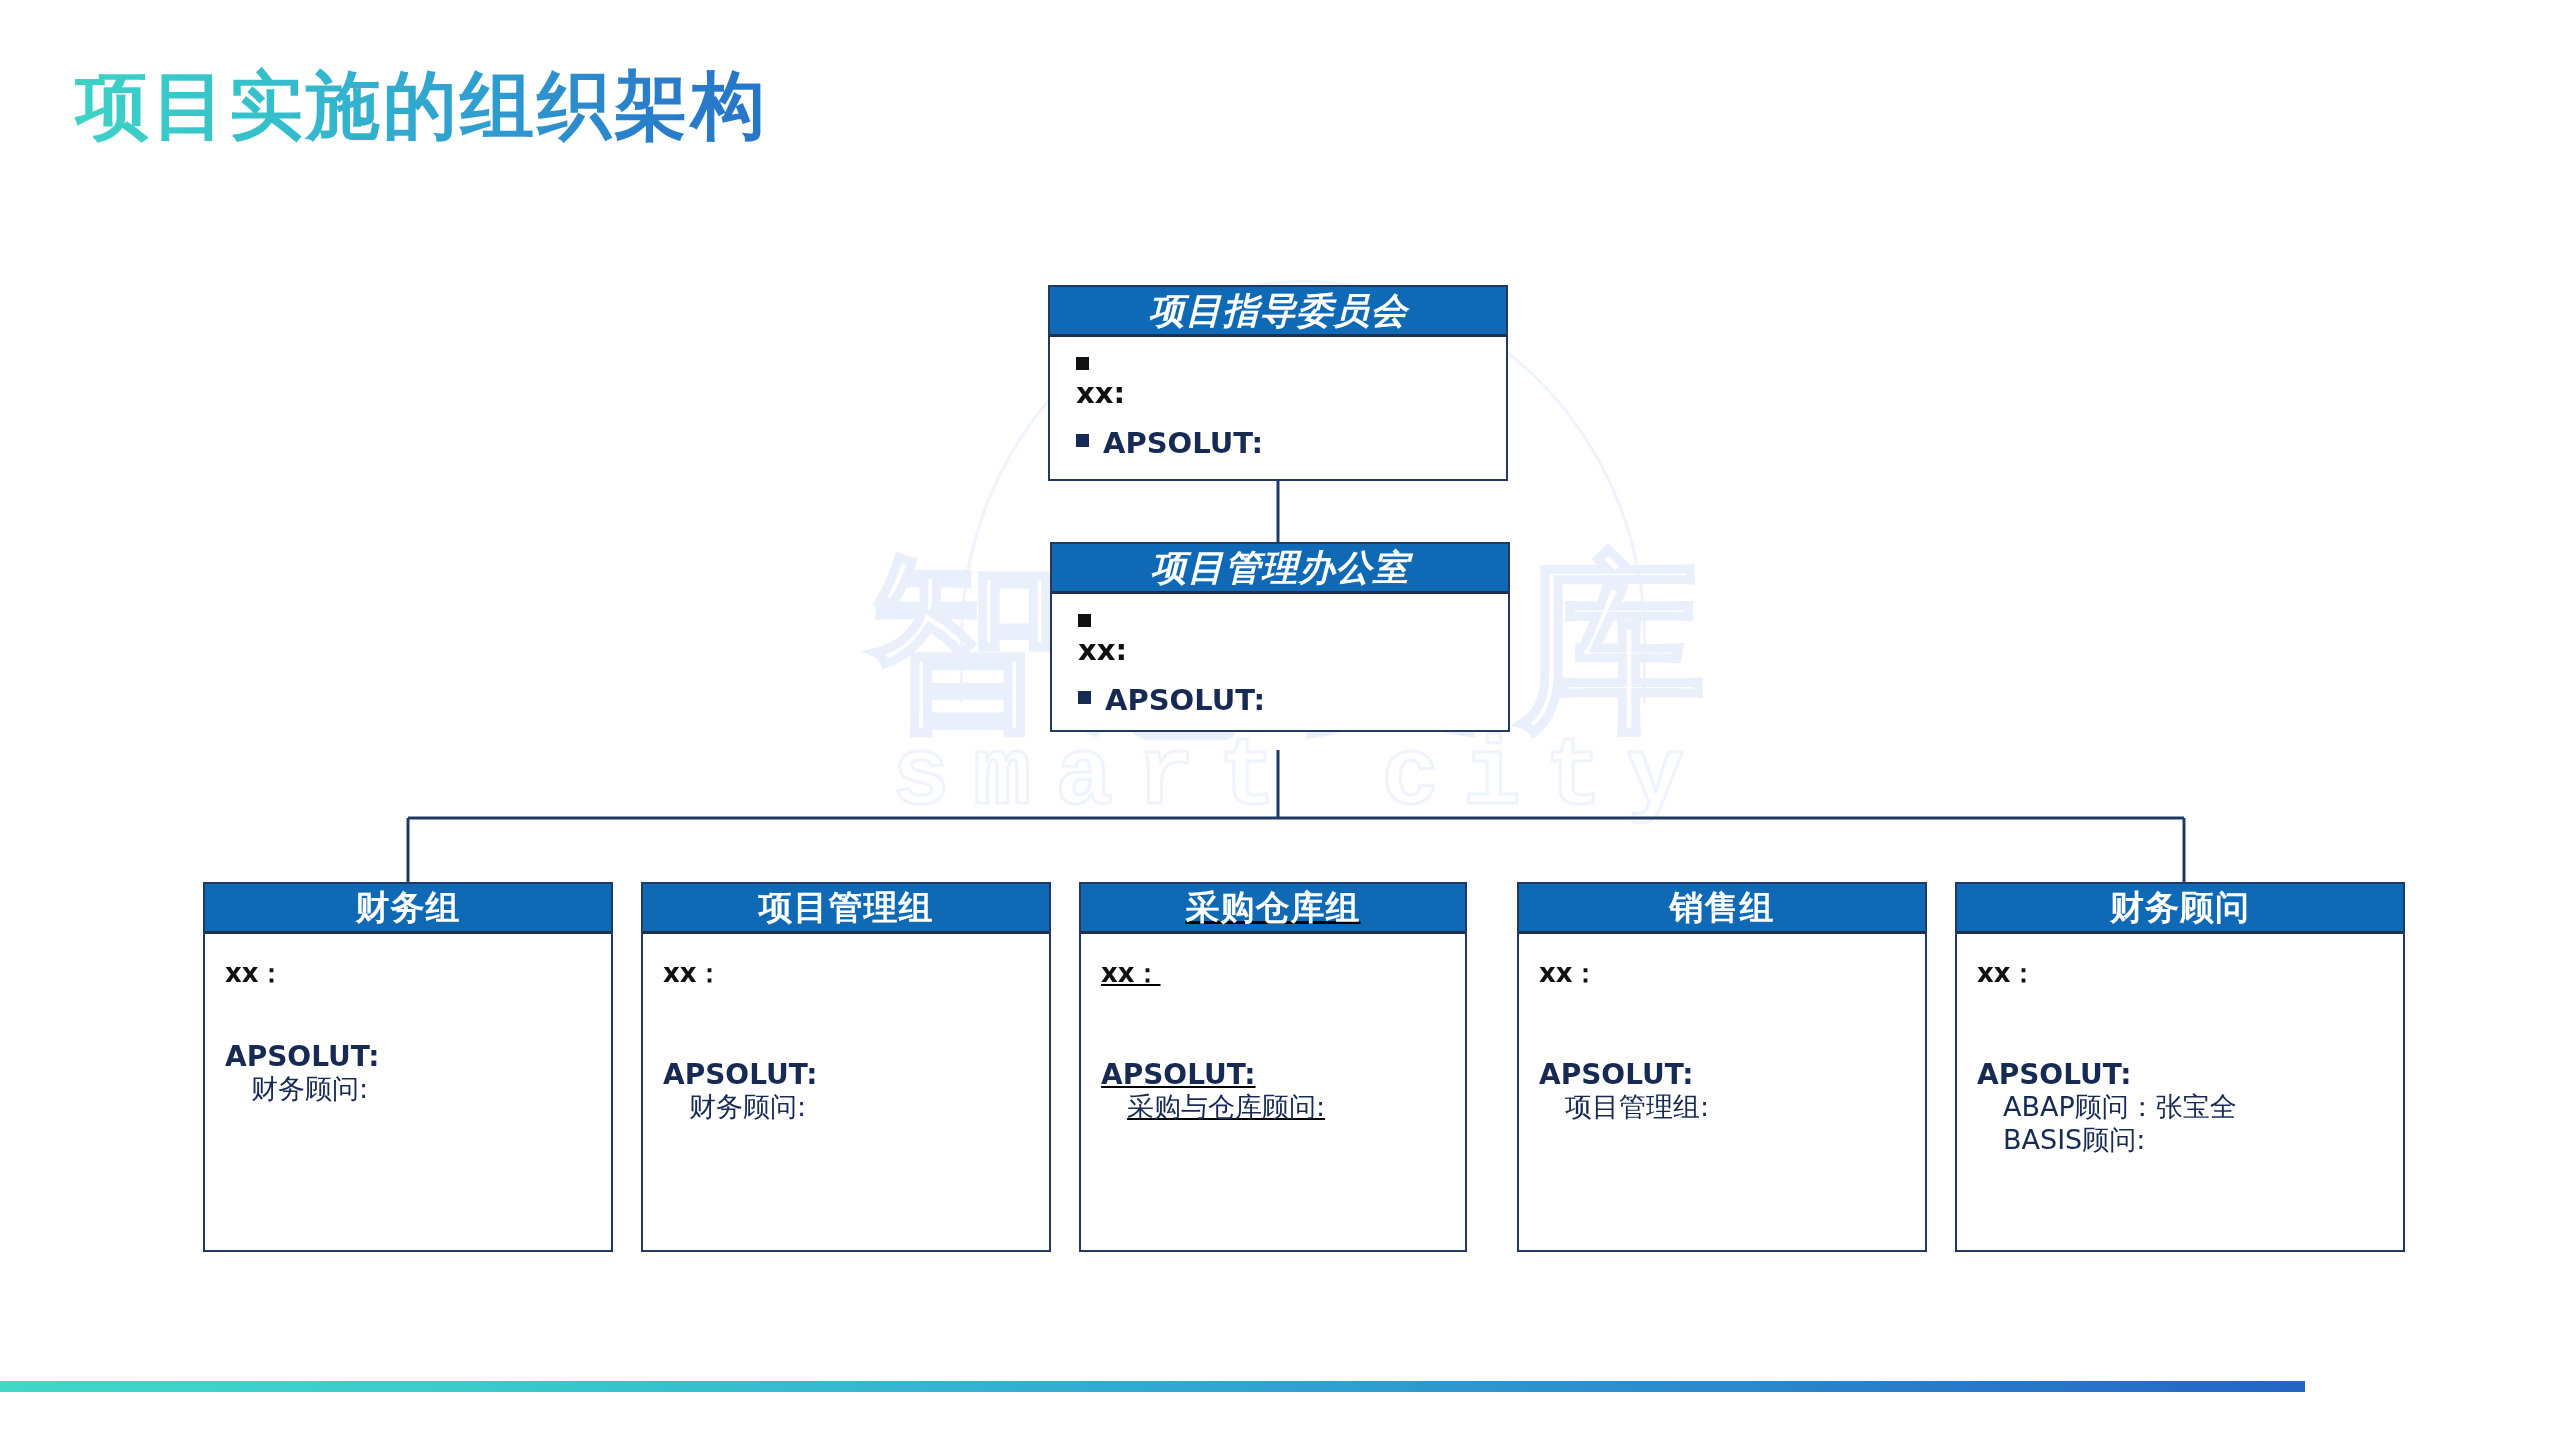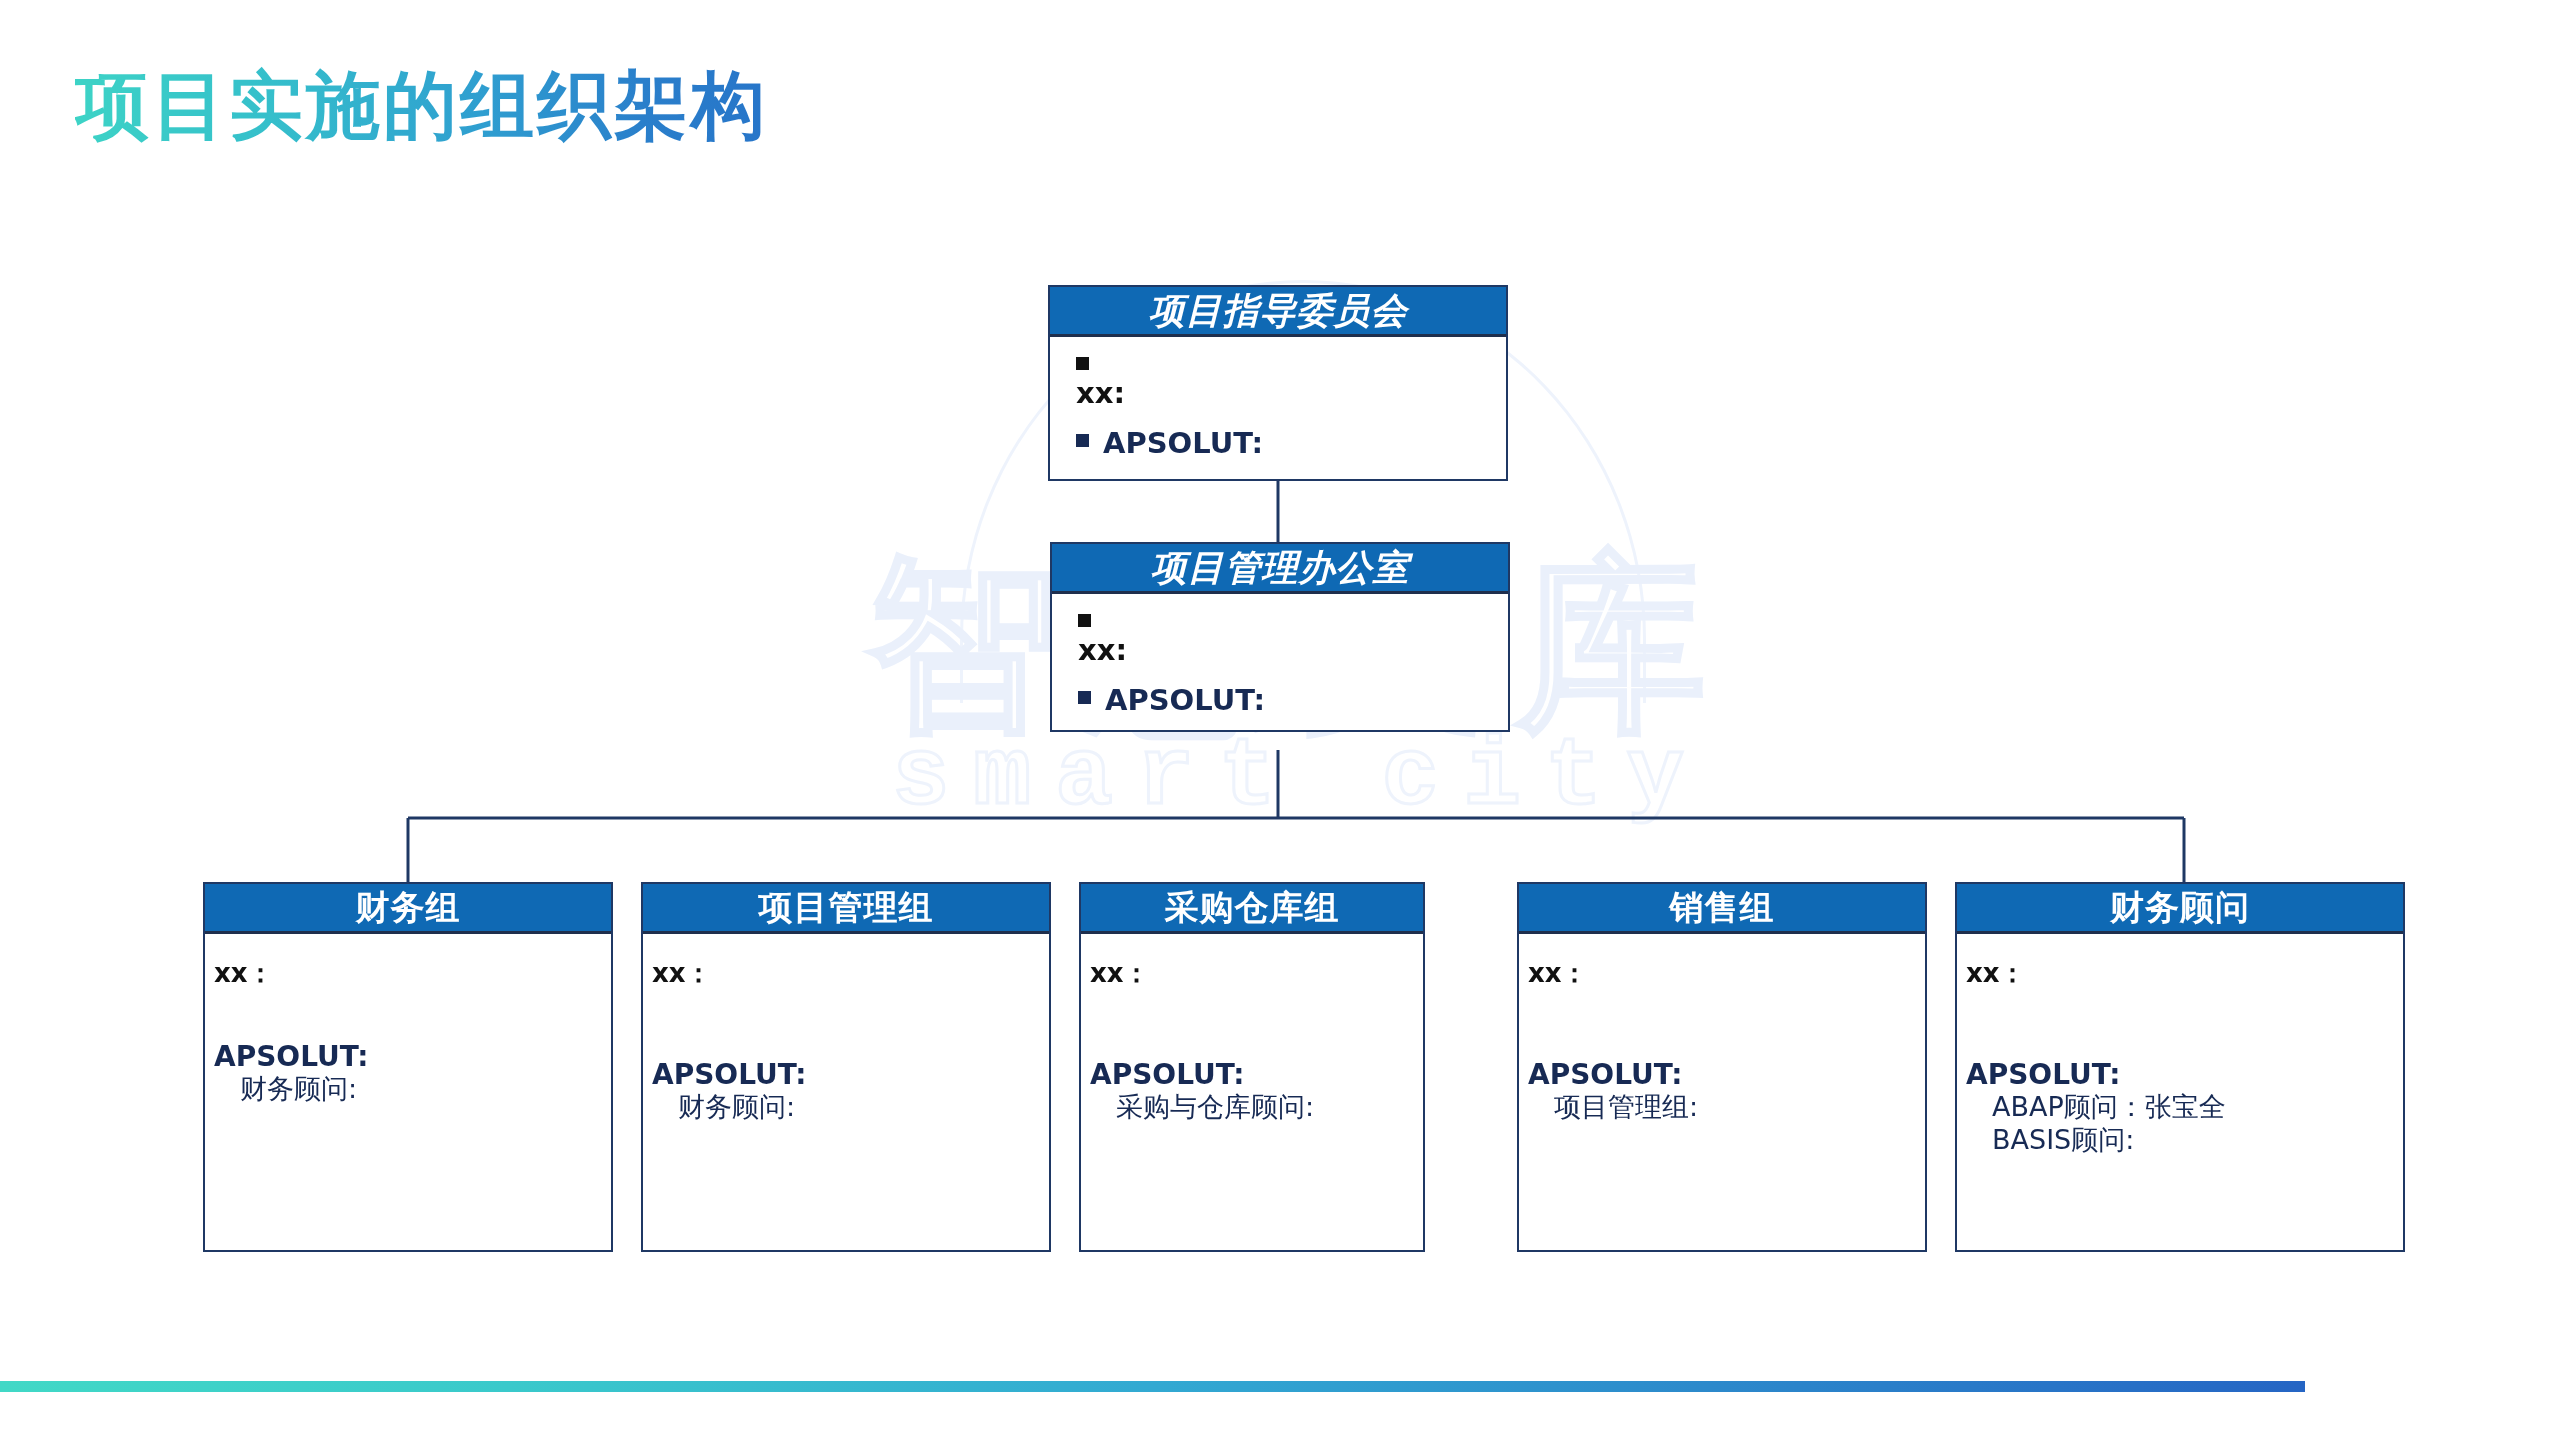--- a/index.html
+++ b/index.html
@@ -147,21 +147,21 @@
   .top-box .bullet-line.dark .bullet-mark { background: #111111; }
 
   
   .unit-box .box-header {
     height: 50px;
     line-height: 47px;
     font-size: 34px;
     letter-spacing: 1px;
   }
   .unit-box .box-body {
-    padding: 22px 0 0 9px;
+    padding: 22px 0 0 20px;
     height: calc(100% - 50px);
   }
   .unit-box .lead-line {
     font-size: 26px;
     font-weight: bold;
     color: #111111;
     font-family: "DejaVu Sans", sans-serif;
     margin: 0 0 0 0;
   }
   .unit-box .vendor-block {
@@ -260,21 +260,21 @@
   <div class="box-header">项目管理组</div>
   <div class="box-body">
     <div class="lead-line">xx：</div>
     <div class="vendor-block" style="margin-top:68px;">
       <div class="vendor-name">APSOLUT:</div>
       <div class="role-line">财务顾问:</div>
     </div>
   </div>
 </div>
 
-<div class="org-box unit-box" style="left:1079px; top:882px; width:346px; height:370px;">
+<div class="org-box unit-box" style="left:1079px; top:882px; width:388px; height:370px;text-decoration:underline;">
   <div class="box-header">采购仓库组</div>
   <div class="box-body">
     <div class="lead-line">xx：</div>
     <div class="vendor-block" style="margin-top:68px;">
       <div class="vendor-name">APSOLUT:</div>
       <div class="role-line">采购与仓库顾问:</div>
     </div>
   </div>
 </div>
 

